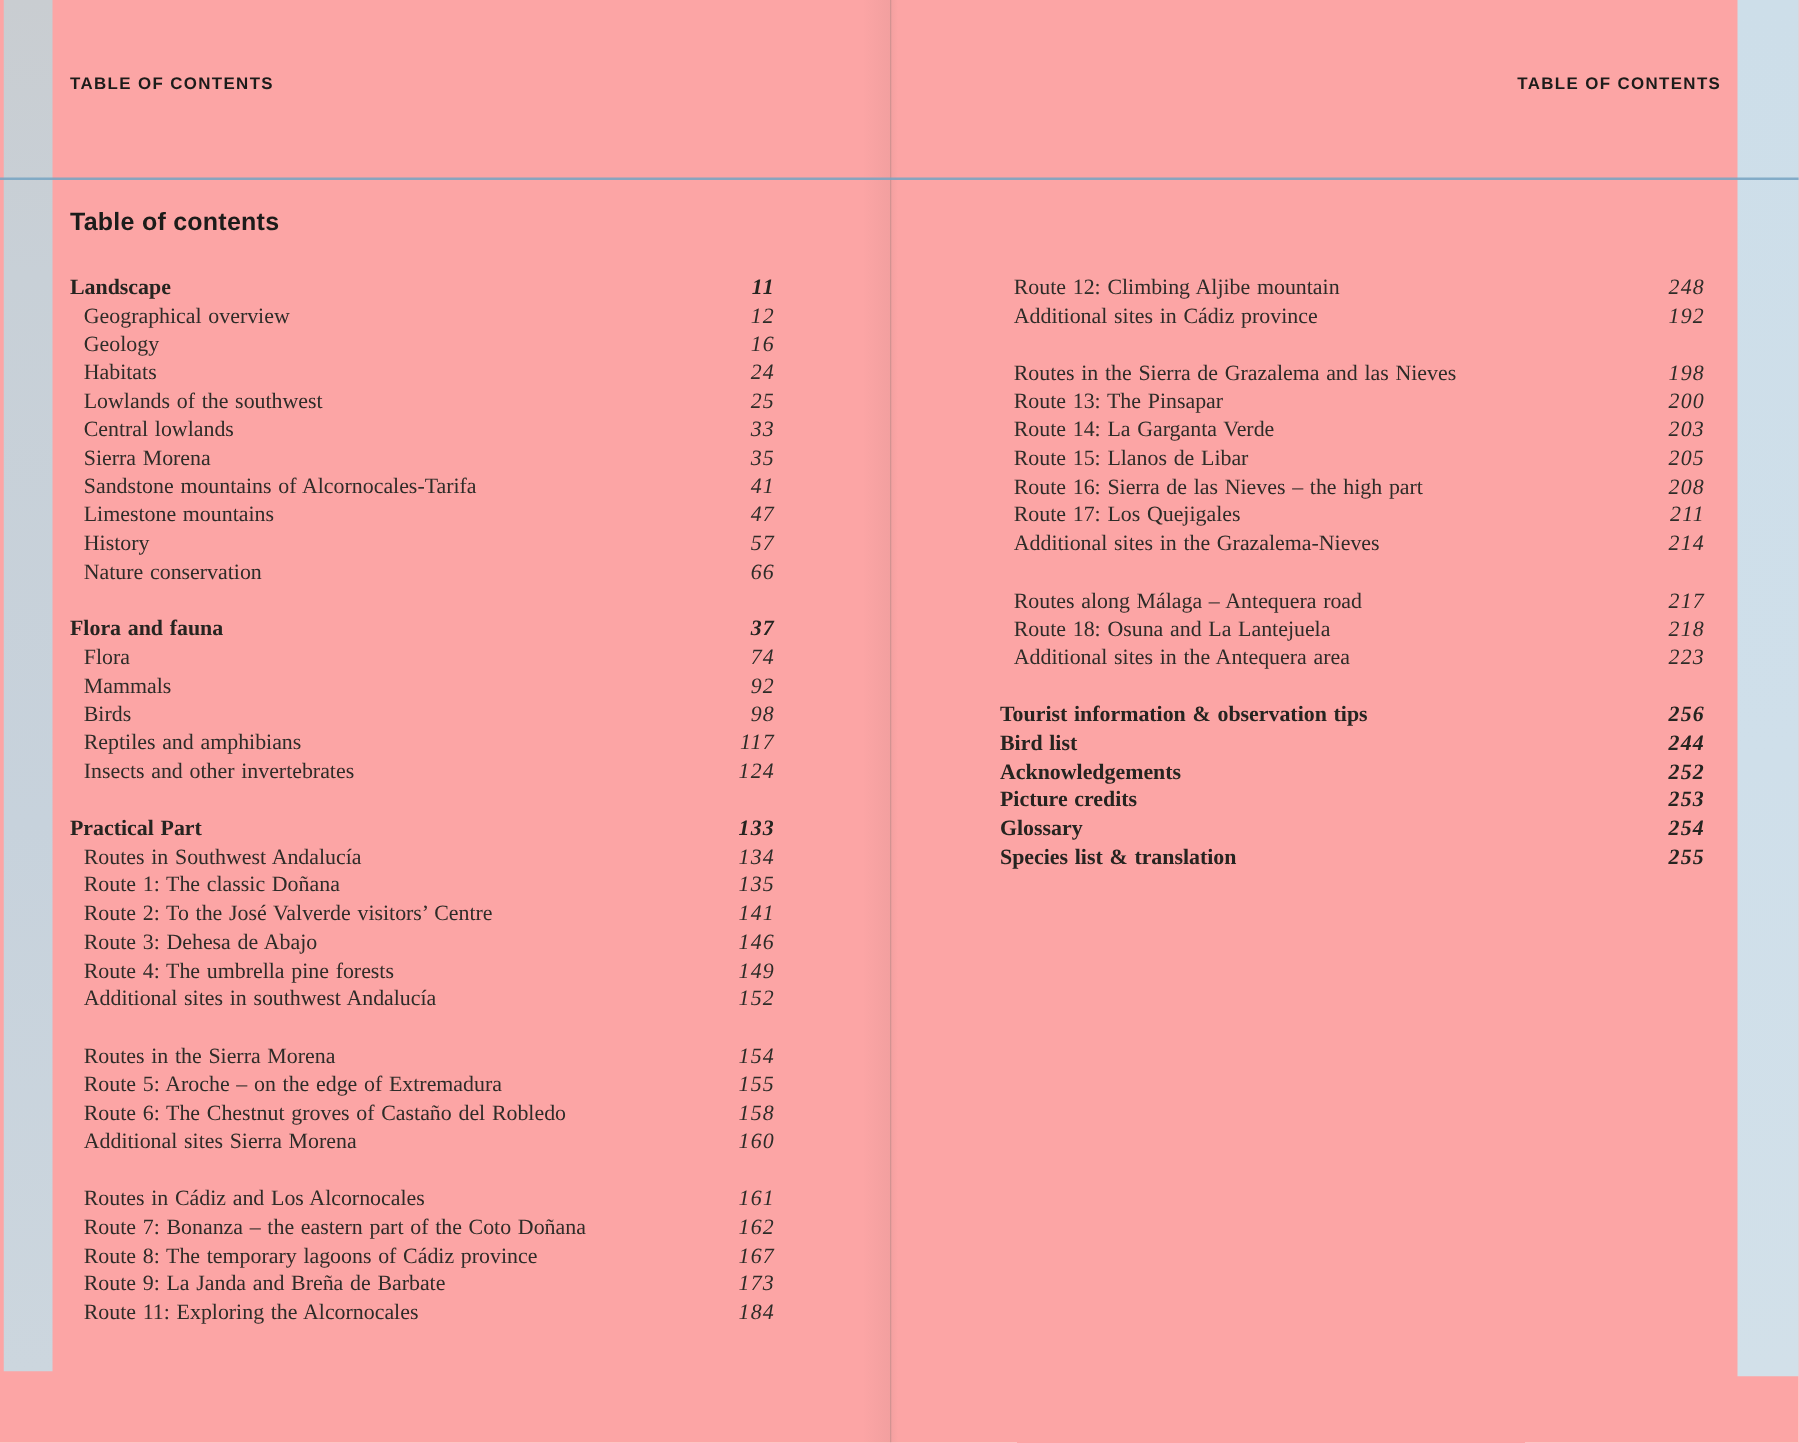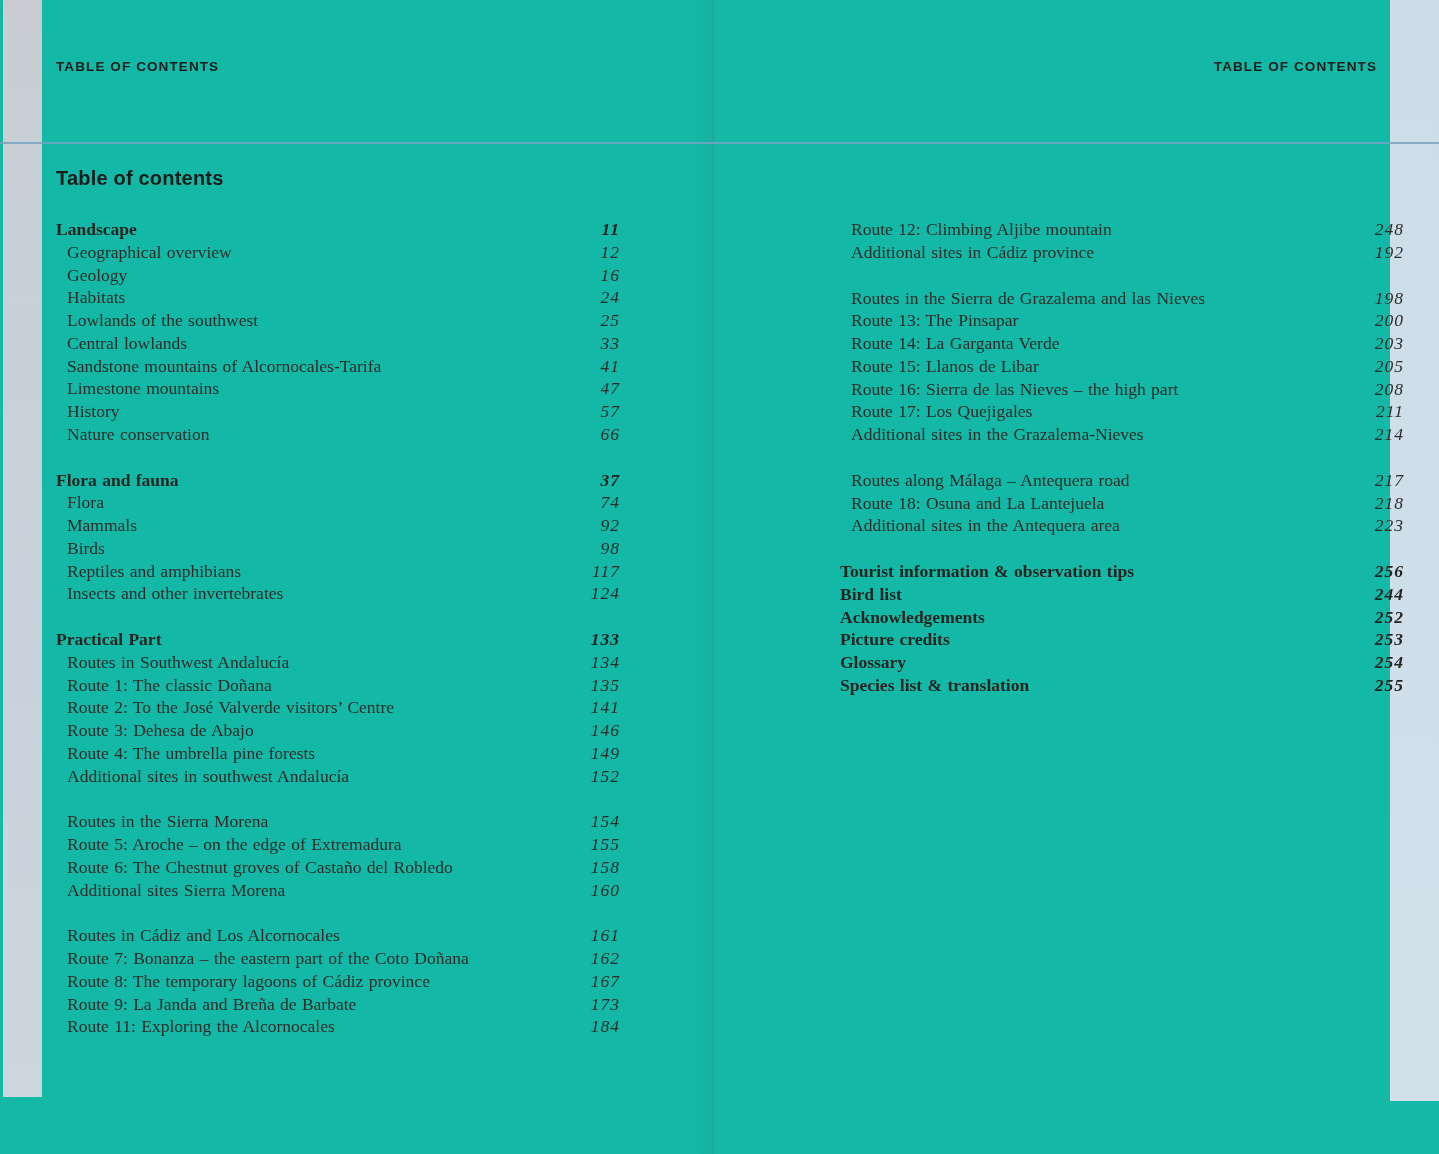--- a/index.html
+++ b/index.html
@@ -6,21 +6,21 @@
   body {
     width:1439px; height:1154px;
     position:relative;
     background:#ffffff;
     font-family:"Liberation Serif","DejaVu Serif",serif;
     color:#2e2c28;
     overflow:hidden;
   }
   .paper {
     position:absolute; inset:0;
-    background:#14b8a6;
+    background:#fca5a5;
   }
   
   .strip-left {
     position:absolute; left:3px; top:0; width:39px; height:1097px;
     background:linear-gradient(180deg,#c9cdd1 0%, #c8d0d7 20%, #c7d2dc 60%, #ccd6de 100%);
   }
   .strip-right {
     position:absolute; right:0; top:0; width:49px; height:1101px;
     background:linear-gradient(180deg,#cddee9 0%, #cfdfea 55%, #d2e0e9 100%);
   }
@@ -52,21 +52,21 @@
     font-family:"Liberation Sans","DejaVu Sans",sans-serif;
     font-weight:700; font-size:20px; letter-spacing:0.2px;
     color:#1c1c1a;
   }
   .toc-column {
     position:absolute; top:218px;
     font-size:17.5px; line-height:22.75px;
     word-spacing:1px;
   }
   .toc-column.left { left:56px; width:564px; }
-  .toc-column.right { left:800px; width:564px;margin-left:40px; }
+  .toc-column.right { left:800px; width:564px; }
   .toc-group { margin-top:23px; }
   .toc-group:first-child { margin-top:0; }
   .toc-row {
     display:flex; justify-content:space-between; align-items:baseline;
   }
   .toc-row .toc-label { flex:1 1 auto; }
   .toc-row .toc-page {
     flex:0 0 auto; text-align:right;
     font-variant-numeric:oldstyle-nums;
     font-feature-settings:"onum" 1;
@@ -111,20 +111,24 @@
         </div>
         <div class="toc-row item">
           <span class="toc-label">Lowlands of the southwest</span>
           <span class="toc-page">25</span>
         </div>
         <div class="toc-row item">
           <span class="toc-label">Central lowlands</span>
           <span class="toc-page">33</span>
         </div>
         <div class="toc-row item">
+          <span class="toc-label">Sierra Morena</span>
+          <span class="toc-page">35</span>
+        </div>
+        <div class="toc-row item">
           <span class="toc-label">Sandstone mountains of Alcornocales-Tarifa</span>
           <span class="toc-page">41</span>
         </div>
         <div class="toc-row item">
           <span class="toc-label">Limestone mountains</span>
           <span class="toc-page">47</span>
         </div>
         <div class="toc-row item">
           <span class="toc-label">History</span>
           <span class="toc-page">57</span>

